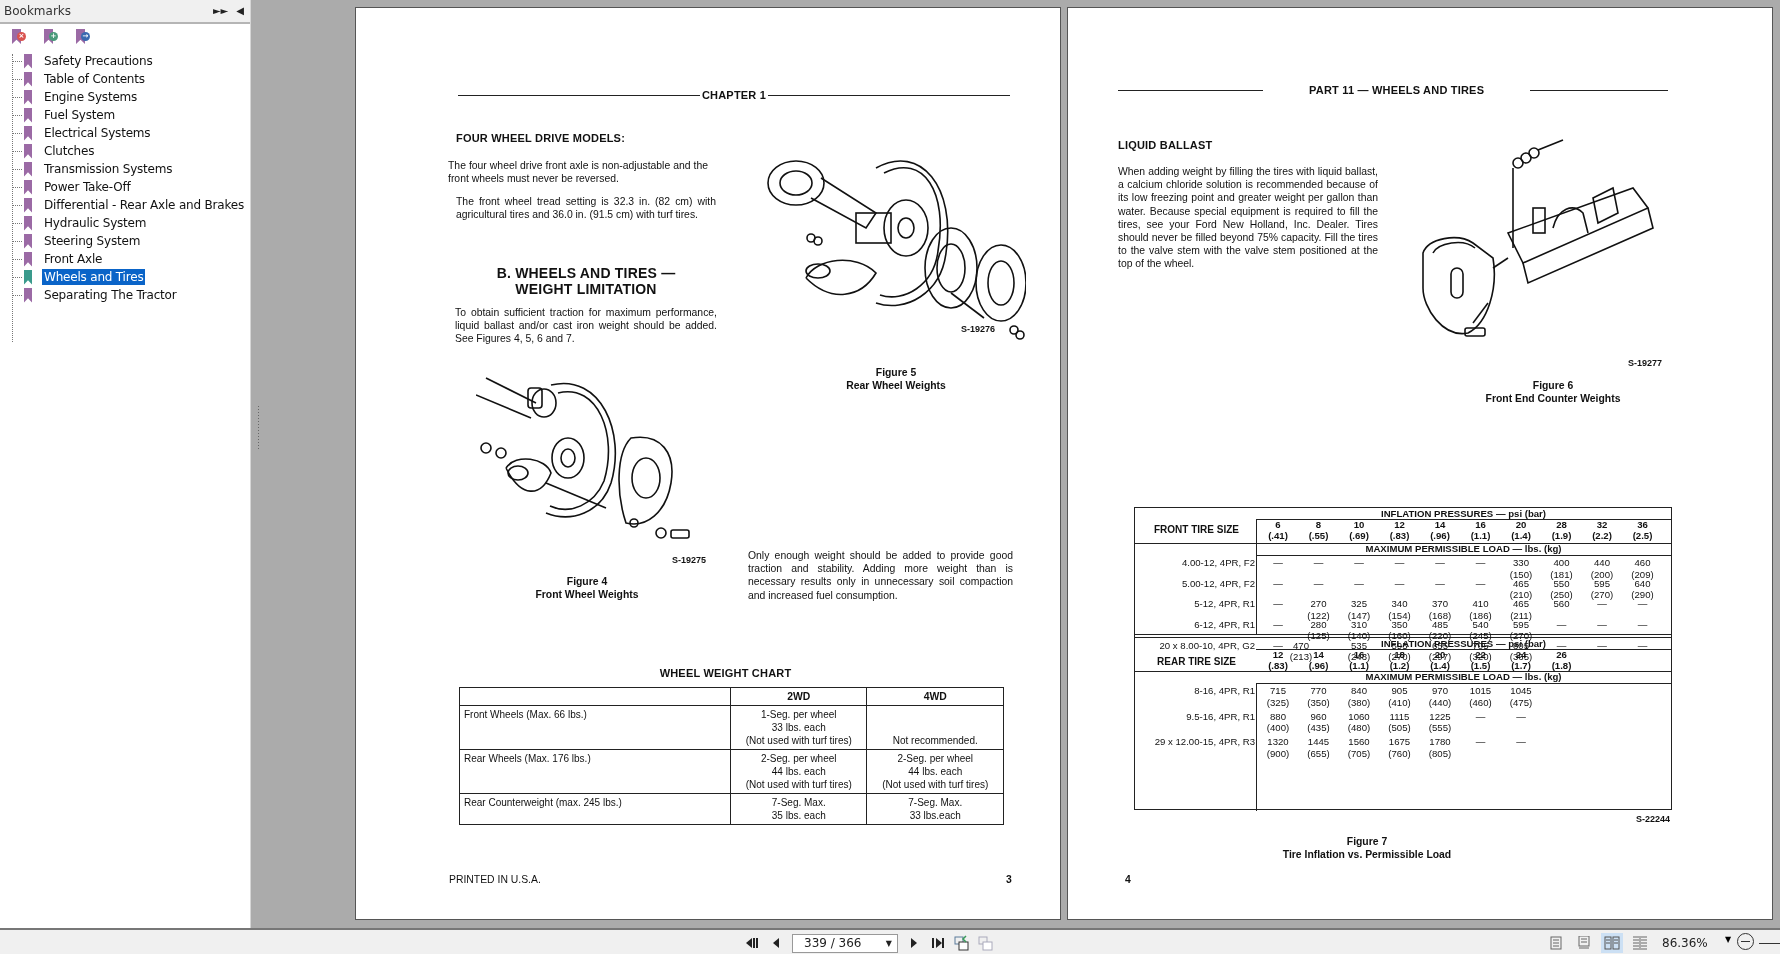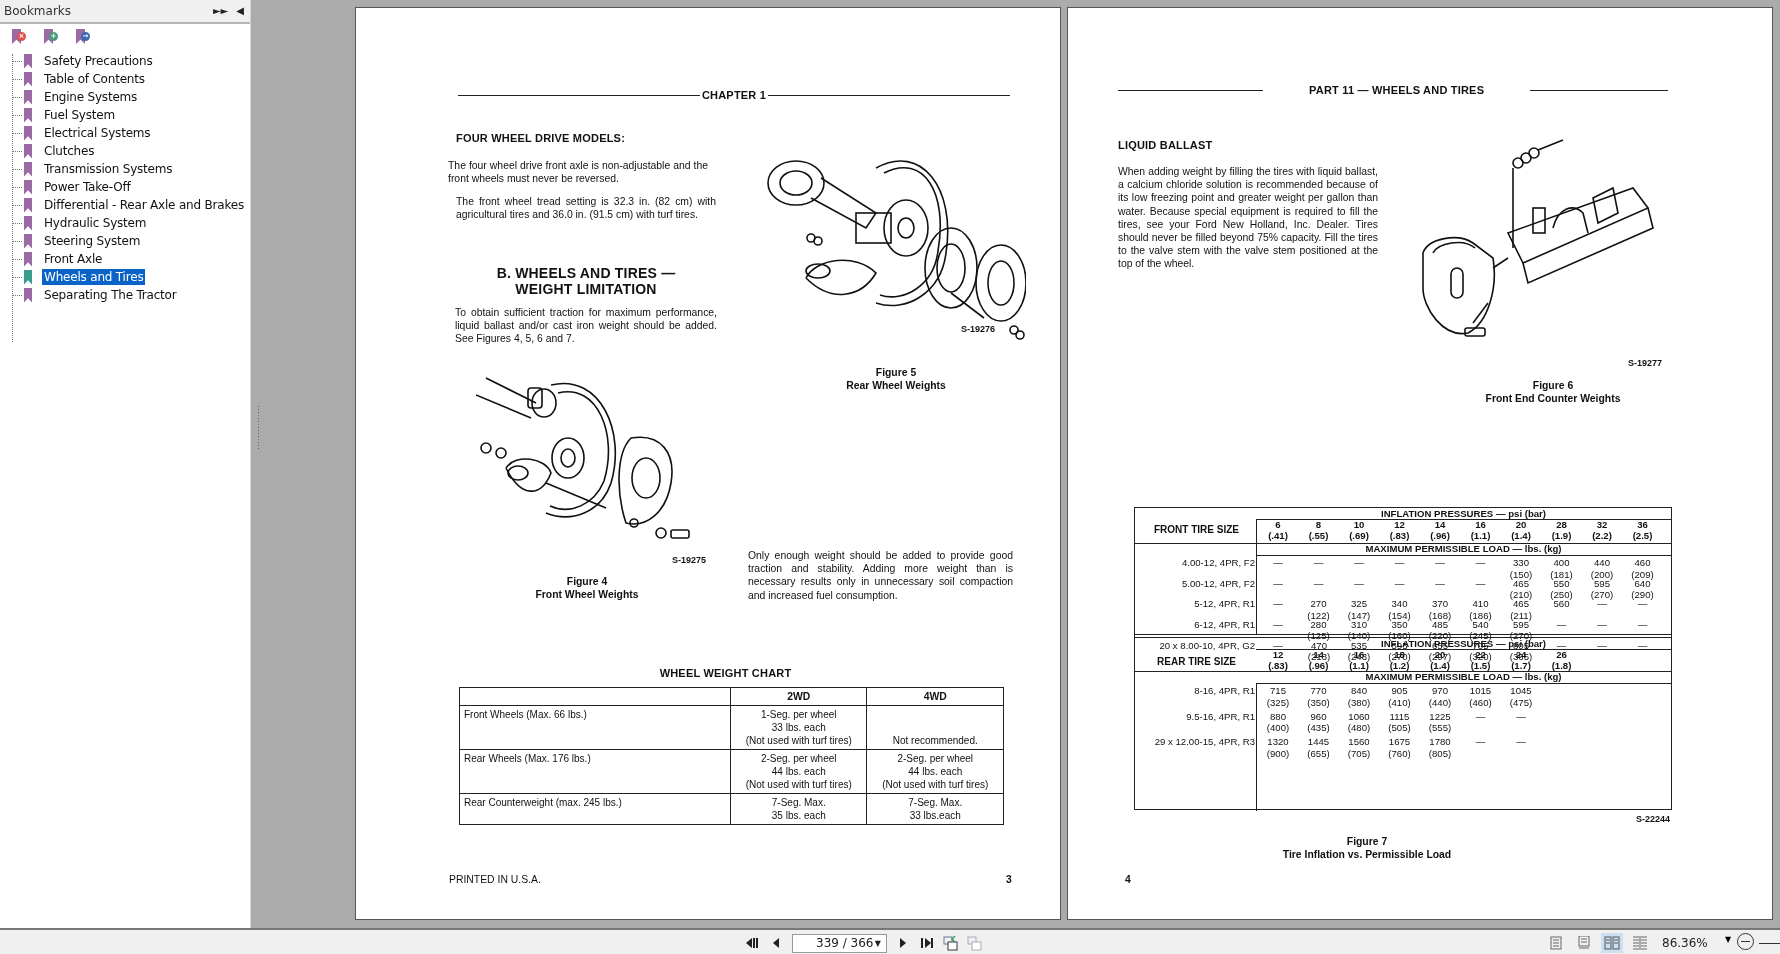--- a/index.html
+++ b/index.html
@@ -55,21 +55,21 @@
   .tt .size { position: absolute; text-align: right; width: 120px; line-height: 11.5px; }
 
   
   svg.illus { position: absolute; }
   svg.illus * { fill: none; stroke: #111; stroke-width: 1.6; }
 
   
   .bottombar { position: absolute; left: 0; top: 928px; width: 1780px; height: 26px; background: #f0f0f0; border-top: 2px solid #777; }
   .nav { position: absolute; left: 740px; top: 3px; display: flex; align-items: center; gap: 0; }
   .nav .btn { width: 24px; height: 20px; display: flex; align-items: center; justify-content: center; cursor: pointer; font-size: 12px; color: #111; }
-  .pagebox { width: 95px; height: 19px; border: 1px solid #999; background: #fff; font-size: 12px; display: flex; align-items: center; padding-left: 23px; position: relative; margin: 0 4px; cursor: text; color: #222; }
+  .pagebox { width: 106px; height: 19px; border: 1px solid #999; background: #fff; font-size: 12px; display: flex; align-items: center; padding-left: 11px; position: relative; margin: 0 4px; cursor: text; color: #222; }
   .pagebox .dd { position: absolute; right: 5px; top: 4px; font-size: 8px; cursor: pointer; }
   .view-btns { position: absolute; left: 1545px; top: 3px; display: flex; gap: 6px; }
   .vb { width: 22px; height: 20px; display: flex; align-items: center; justify-content: center; cursor: pointer; }
   .vb.active { background: #cce0f4; }
   .zoom { position: absolute; left: 1662px; top: 6px; font-size: 12px; color: #222; }
   .zoomdd { position: absolute; left: 1725px; top: 5px; font-size: 8px; cursor: pointer; }
   .zoomout { position: absolute; left: 1737px; top: 3px; width: 17px; height: 17px; border: 1.3px solid #333; border-radius: 50%; cursor: pointer; }
   .zoomout::after { content: ""; position: absolute; left: 3px; top: 7px; width: 9px; border-top: 1.3px solid #333; }
   .zoomslider { position: absolute; left: 1759px; top: 13px; width: 21px; border-top: 1.3px solid #333; cursor: pointer; }
 </style>
@@ -556,21 +556,21 @@
           </div>
           <div class="cell" style="left: 487.5px; top: 110.965px;">
             <div>—</div>
             <div></div>
           </div>
           <div class="size" style="left: 0px; top: 131.62px;">20 x 8.00-10, 4PR, G2</div>
           <div class="cell" style="left: 123px; top: 131.62px;">
             <div>—</div>
             <div></div>
           </div>
-          <div class="cell" style="left: 164px; top: 131.62px;">
+          <div class="cell" style="left: 146px; top: 131.62px;">
             <div>470</div>
             <div>(213)</div>
           </div>
           <div class="cell" style="left: 204px; top: 131.62px;">
             <div>535</div>
             <div>(243)</div>
           </div>
           <div class="cell" style="left: 244.5px; top: 131.62px;">
             <div>595</div>
             <div>(270)</div>

